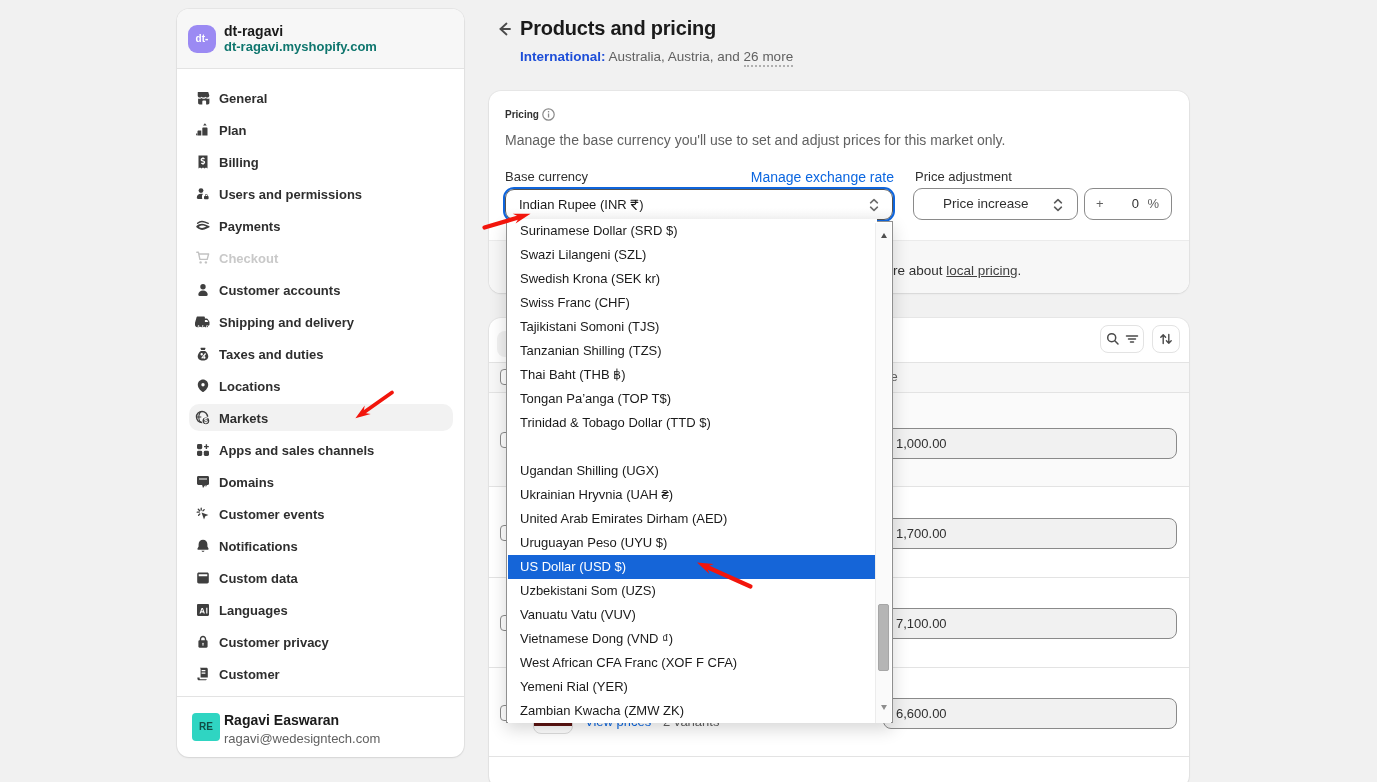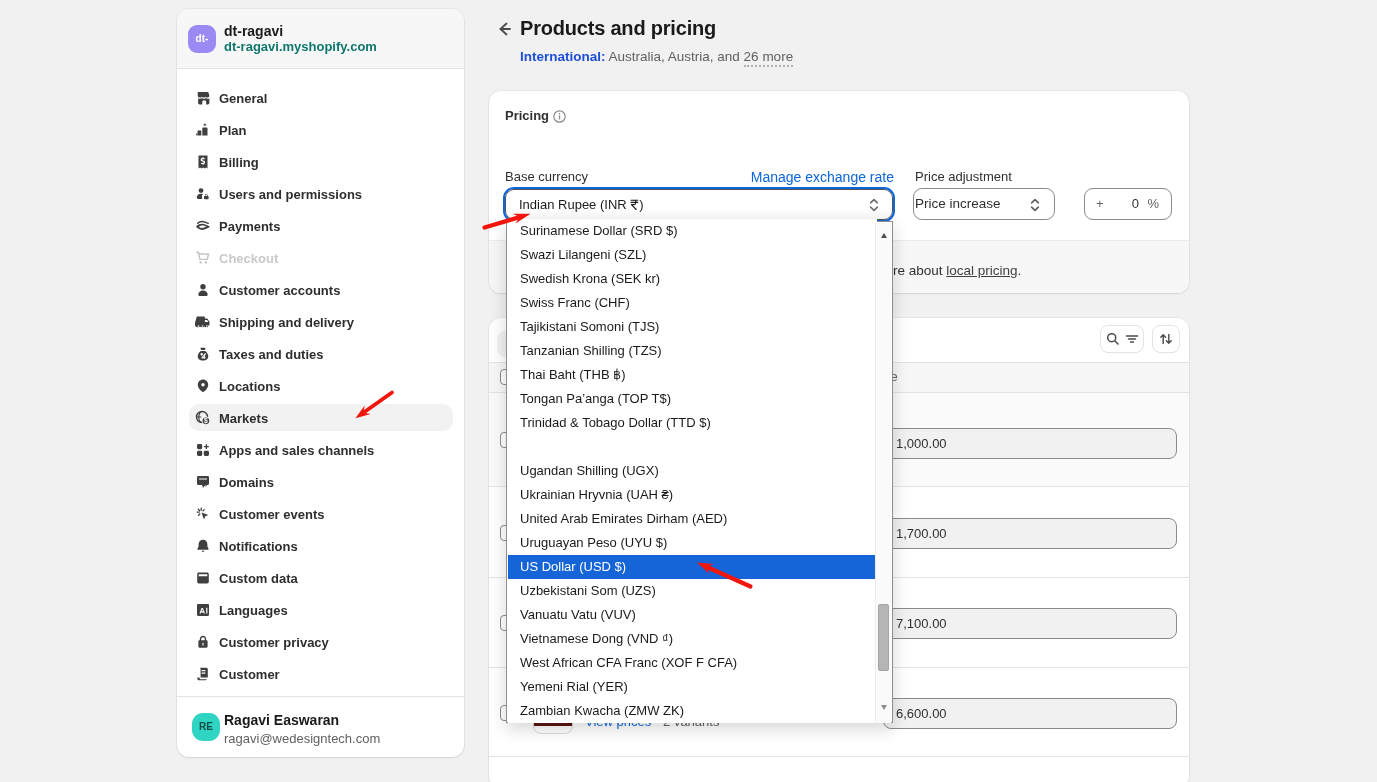--- a/index.html
+++ b/index.html
@@ -10,40 +10,40 @@
   
   #sidebar { left:177px; top:9px; width:287px; height:748px; background:#fff; border-radius:12px; box-shadow:0 1px 2px rgba(0,0,0,.08), 0 0 0 1px rgba(0,0,0,.045);padding-left:16px; }
   #sb-head { left:0; top:0; width:287px; height:60px; background:#f7f7f7; border-bottom:1px solid #e3e3e3; border-radius:12px 12px 0 0; }
   #sb-avatar { left:11px; top:16px; width:28px; height:28px; border-radius:9px; background:#9b8af3; color:#fff; font-size:10px; font-weight:700; text-align:center; line-height:28px; }
   #sb-name { left:47px; top:14px; font-size:14px; font-weight:700; color:#1a1a1a; }
   #sb-domain { left:47px; top:30px; font-size:13px; color:#0f766e;font-weight:bold; }
   .mitem { position:absolute; left:18px; height:30px; display:flex; align-items:center; gap:8px; font-size:13px; font-weight:700; color:#2e2e2e; }
   .mitem svg { flex:0 0 auto; }
   #markets-pill { left:12px; top:395px; width:264px; height:27px; background:#f2f2f2; border-radius:10px; }
   #sb-divider { left:0; top:687px; width:287px; height:1px; background:#e3e3e3; }
-  #u-avatar { left:15px; top:704px; width:28px; height:28px; border-radius:11px; background:#2fd5c2; color:#104f46; font-size:10px; font-weight:700; text-align:center; line-height:28px; }
+  #u-avatar { left:15px; top:704px; width:28px; height:28px; border-radius:4px; background:#2fd5c2; color:#104f46; font-size:10px; font-weight:700; text-align:center; line-height:28px; }
   #u-name { left:47px; top:703px; font-size:14px; font-weight:700; color:#1a1a1a; }
   #u-mail { left:47px; top:722px; font-size:13px; color:#616161; }
 
   
   #back { left:495px; top:20px; }
   #title { left:520px; top:17px; font-size:20px; font-weight:700; color:#1a1a1a; letter-spacing:-0.2px; }
   #subline { left:520px; top:49px; font-size:13.5px; color:#616161; }
   #subline b { color:#1d4ed8; font-weight:700; }
   #more26 { border-bottom:2px dotted #b0b0b0; padding-bottom:1px; }
 
   
   #pcard { left:489px; top:91px; width:700px; height:202px; background:#fff; border-radius:12px; box-shadow:0 1px 2px rgba(0,0,0,.08), 0 0 0 1px rgba(0,0,0,.04); }
-  #pc-title { left:16px; top:17px; font-size:13px; font-weight:700; color:#303030; }
+  #pc-title { left:16px; top:17px; font-size:10px; font-weight:700; color:#303030; }
   #pc-desc { left:16px; top:41px; font-size:14px; color:#616161; }
   #lab-base { left:16px; top:78px; font-size:13px; color:#303030; }
   #lab-manage { left:233px; top:78px; width:172px; font-size:14px; color:#0b66e0; text-align:right; }
   #lab-adjust { left:426px; top:78px; font-size:13px; color:#303030; }
   #sel-currency { left:16px; top:98px; width:388px; height:31px; background:linear-gradient(#fff 60%, #f6f6f6); border:1px solid #545454; border-radius:9px; outline:2.5px solid #0f65dc; outline-offset:0px; font-size:13px; color:#1a1a1a; line-height:29px; padding-left:13px; }
-  #sel-adjust { left:424px; top:97px; width:142px; height:32px; background:#fff; border:1px solid #8a8a8a; border-radius:9px; font-size:13.5px; color:#303030; line-height:30px; padding-left:1px; }
+  #sel-adjust { left:424px; top:97px; width:165px; height:32px; background:#fff; border:1px solid #8a8a8a; border-radius:9px; font-size:13.5px; color:#303030; line-height:30px; padding-left:29px; }
   #inp-pct { left:595px; top:97px; width:88px; height:32px; background:#fff; border:1px solid #8a8a8a; border-radius:9px; font-size:13px; color:#616161; line-height:30px; }
   #pc-foot { left:0; top:149px; width:700px; height:53px; background:#f7f7f7; border-top:1px solid #ebebeb; border-radius:0 0 12px 12px; }
   #pc-foot-text { left:404px; top:22px; font-size:13.5px; color:#303030; white-space:nowrap; }
   #pc-foot-text a { color:#404040; text-decoration:underline; }
 
   
   #prodcard { left:489px; top:318px; width:700px; height:470px; background:#fff; border-radius:12px; box-shadow:0 1px 2px rgba(0,0,0,.08), 0 0 0 1px rgba(0,0,0,.04); }
   #tab-all { left:8px; top:13px; width:40px; height:26px; background:#f1f1f1; border-radius:8px; font-size:13px; font-weight:700; color:#303030; text-align:center; line-height:26px; }
   .tbtn { position:absolute; top:7px; height:28px; background:#fff; border:1px solid #e3e3e3; border-radius:8px; display:flex; align-items:center; justify-content:center; gap:4px; }
   #btn-search { left:611px; width:44px; }
@@ -226,20 +226,21 @@
   </div>
   <div id="title" class="abs">Products and pricing</div>
   <div id="subline" class="abs"><b>International:</b> Australia, Austria, and <span id="more26">26 more</span></div>
 
   <div id="pcard" class="abs">
     <div id="pc-title" class="abs">Pricing <svg style="vertical-align:-3px" width="13" height="13" viewBox="0 0 13 13">
         <circle cx="6.5" cy="6.5" r="5.7" fill="none" stroke="#8a8a8a" stroke-width="1.2"></circle>
         <rect x="5.9" y="5.5" width="1.3" height="4" fill="#8a8a8a"></rect>
         <rect x="5.9" y="3" width="1.3" height="1.4" fill="#8a8a8a"></rect>
       </svg></div>
+    <div id="pc-desc" class="abs">Manage the base currency you'll use to set and adjust prices for this market only.</div>
     <div id="lab-base" class="abs">Base currency</div>
     <div id="lab-manage" class="abs">Manage exchange rate</div>
     <div id="lab-adjust" class="abs">Price adjustment</div>
     <div id="sel-currency" class="abs">Indian Rupee (INR <svg width="9" height="11" viewBox="0 0 9 11" style="vertical-align:-1px">
         <path d="M1 1.2 H7.8 M1 3.4 H7.8 M4.6 1.2 c1.9.3 1.9 4.2-.6 4.4 H1.4 l4.8 4.9" fill="none" stroke="#1a1a1a" stroke-width="1.1" stroke-linejoin="round" stroke-linecap="round"></path>
       </svg>)
       <svg style="position:absolute;right:11px;top:7px" width="14" height="16" viewBox="0 0 14 16">
         <path d="M3.6 5.8 L7 2.7 L10.4 5.8" fill="none" stroke="#6b6b6b" stroke-width="1.6" stroke-linecap="round" stroke-linejoin="round"></path>
         <path d="M3.6 10.2 L7 13.3 L10.4 10.2" fill="none" stroke="#6b6b6b" stroke-width="1.6" stroke-linecap="round" stroke-linejoin="round"></path>
       </svg>

